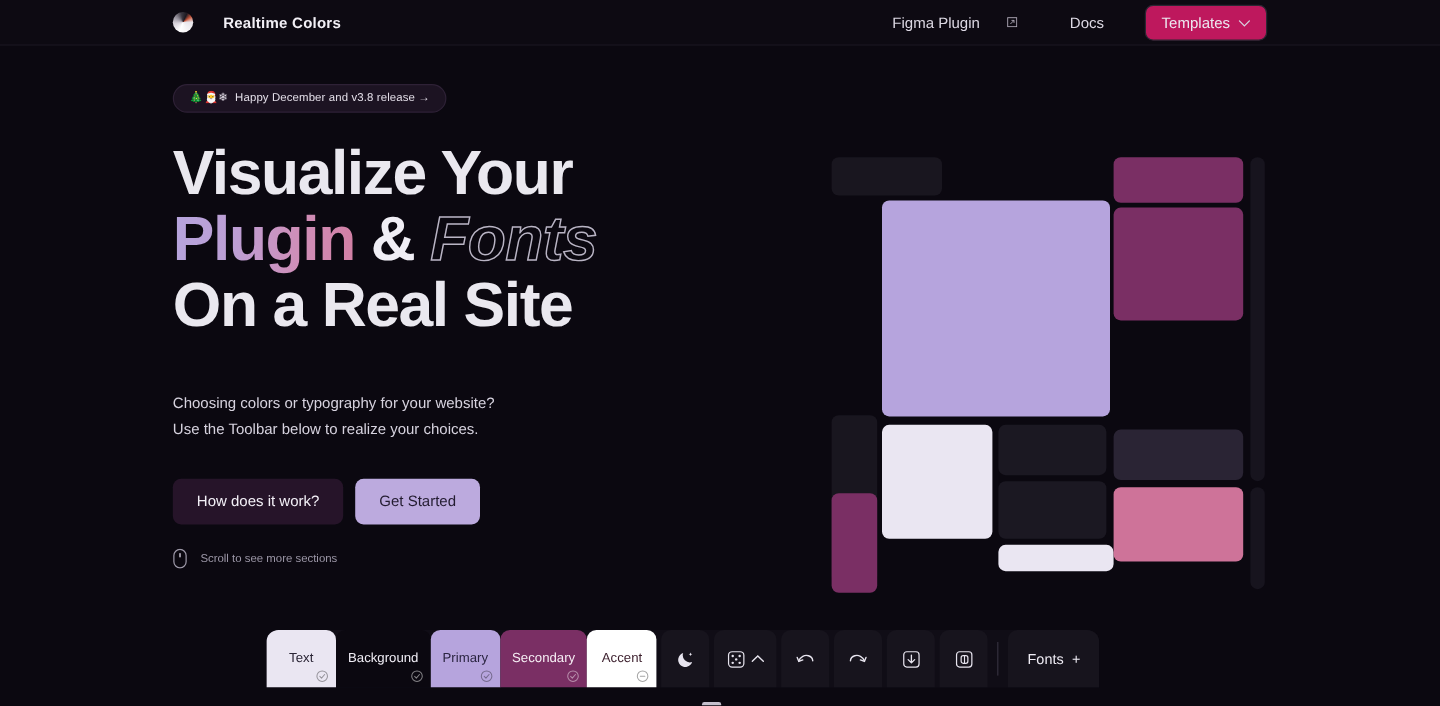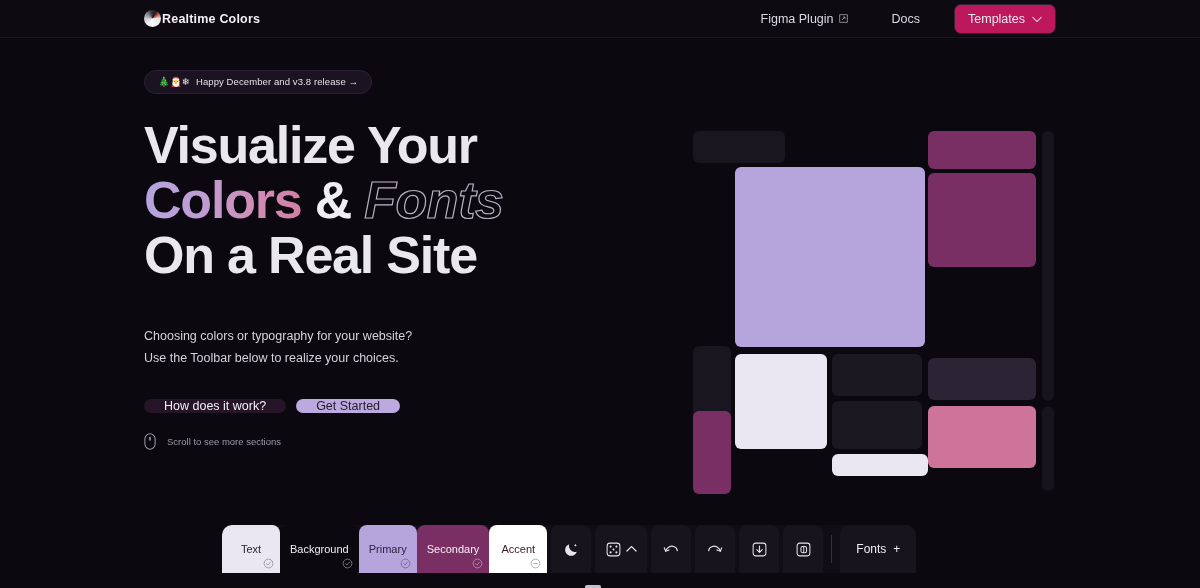--- a/index.html
+++ b/index.html
@@ -13,37 +13,37 @@
 
   
   .navbar{
     height:38px;
     display:flex; align-items:center;
     padding:0 144px;
     border-bottom:1px solid #1a1620;
     background:#0d0a12;
     position:relative;
   }
-  .brand{ display:flex; align-items:center; gap:1px;text-align:center; }
+  .brand{ display:flex; align-items:center; gap:25px;text-align:center; }
   .brand-logo{
     width:17px; height:17px; border-radius:50%;
     background:
       conic-gradient(from 200deg, #ffffff 0deg, #d8d4dc 60deg, #8e8a95 110deg,
                      #3a3740 150deg, #1b1820 185deg, #c6553a 215deg,
                      #e8e5ea 250deg, #ffffff 360deg);
     flex:none;
   }
   .brand-name{ font-size:12.5px; font-weight:bold; letter-spacing:.2px; color:#f2f0f6; }
 
   .nav-right{
     margin-left:auto; display:flex; align-items:center; gap:0;
   }
   .nav-link{
     font-size:12.5px; color:#ddd9e4; padding:0 22px;
-    display:flex; align-items:center; gap:5px; cursor:pointer;
+    display:flex; align-items:center; gap:22px; cursor:pointer;
     background:none; border:none; font-family:inherit;
   }
   .ext-icon{ display:inline-flex; opacity:.85; }
   .templates-btn{
     display:flex; align-items:center; gap:7px;
     font-size:12.5px; color:#ece9f1;
     border:1px solid #2c2733; border-radius:7px;
     padding:7px 13px; margin-left:12px; cursor:pointer;
     background:#be185d; font-family:inherit;
   }
@@ -87,21 +87,21 @@
 
   .sub{
     margin-top:42px;
     font-size:12.5px; line-height:22px; color:#d6d2de;
   }
   .sub p + p{ margin-top:0; }
 
   .cta-row{ margin-top:30px; display:flex; gap:10px; }
   .btn{
     font-size:12.5px; font-family:inherit; cursor:pointer;
-    border-radius:7px; padding:0 20px; border:none;
+    border-radius:7px; padding:12px 20px; border:none;
   }
   .btn-ghost{ background:#261429; color:#f3f0f7; }
   .btn-primary{ background:#bcaade; color:#231c30; }
 
   .scroll-row{
     margin-top:20px; display:flex; align-items:center; gap:11px;
     font-size:9.5px; color:#9d98a8;
   }
   .mouse-ico{ display:inline-flex; }
 
@@ -185,21 +185,21 @@
 <div class="hero">
 
   <div class="badge">
     <span class="emo">🎄🎅❄</span>
     <span>Happy December and v3.8 release →</span>
   </div>
 
   <h1 class="headline">
     <span class="h-line">Visualize Your</span>
     <span class="h-line">
-      <span class="grad-colors">Colors</span><span class="amp">&nbsp;</span><span class="amp">&amp;</span><span class="amp">&nbsp;</span><span class="outline-fonts">Fonts</span>
+      <span class="grad-colors">Plugin</span><span class="amp">&nbsp;</span><span class="amp">&amp;</span><span class="amp">&nbsp;</span><span class="outline-fonts">Fonts</span>
     </span>
     <span class="h-line">On a Real Site</span>
   </h1>
 
   <div class="sub">
     <p>Choosing colors or typography for your website?</p>
     <p>Use the Toolbar below to realize your choices.</p>
   </div>
 
   <div class="cta-row">

